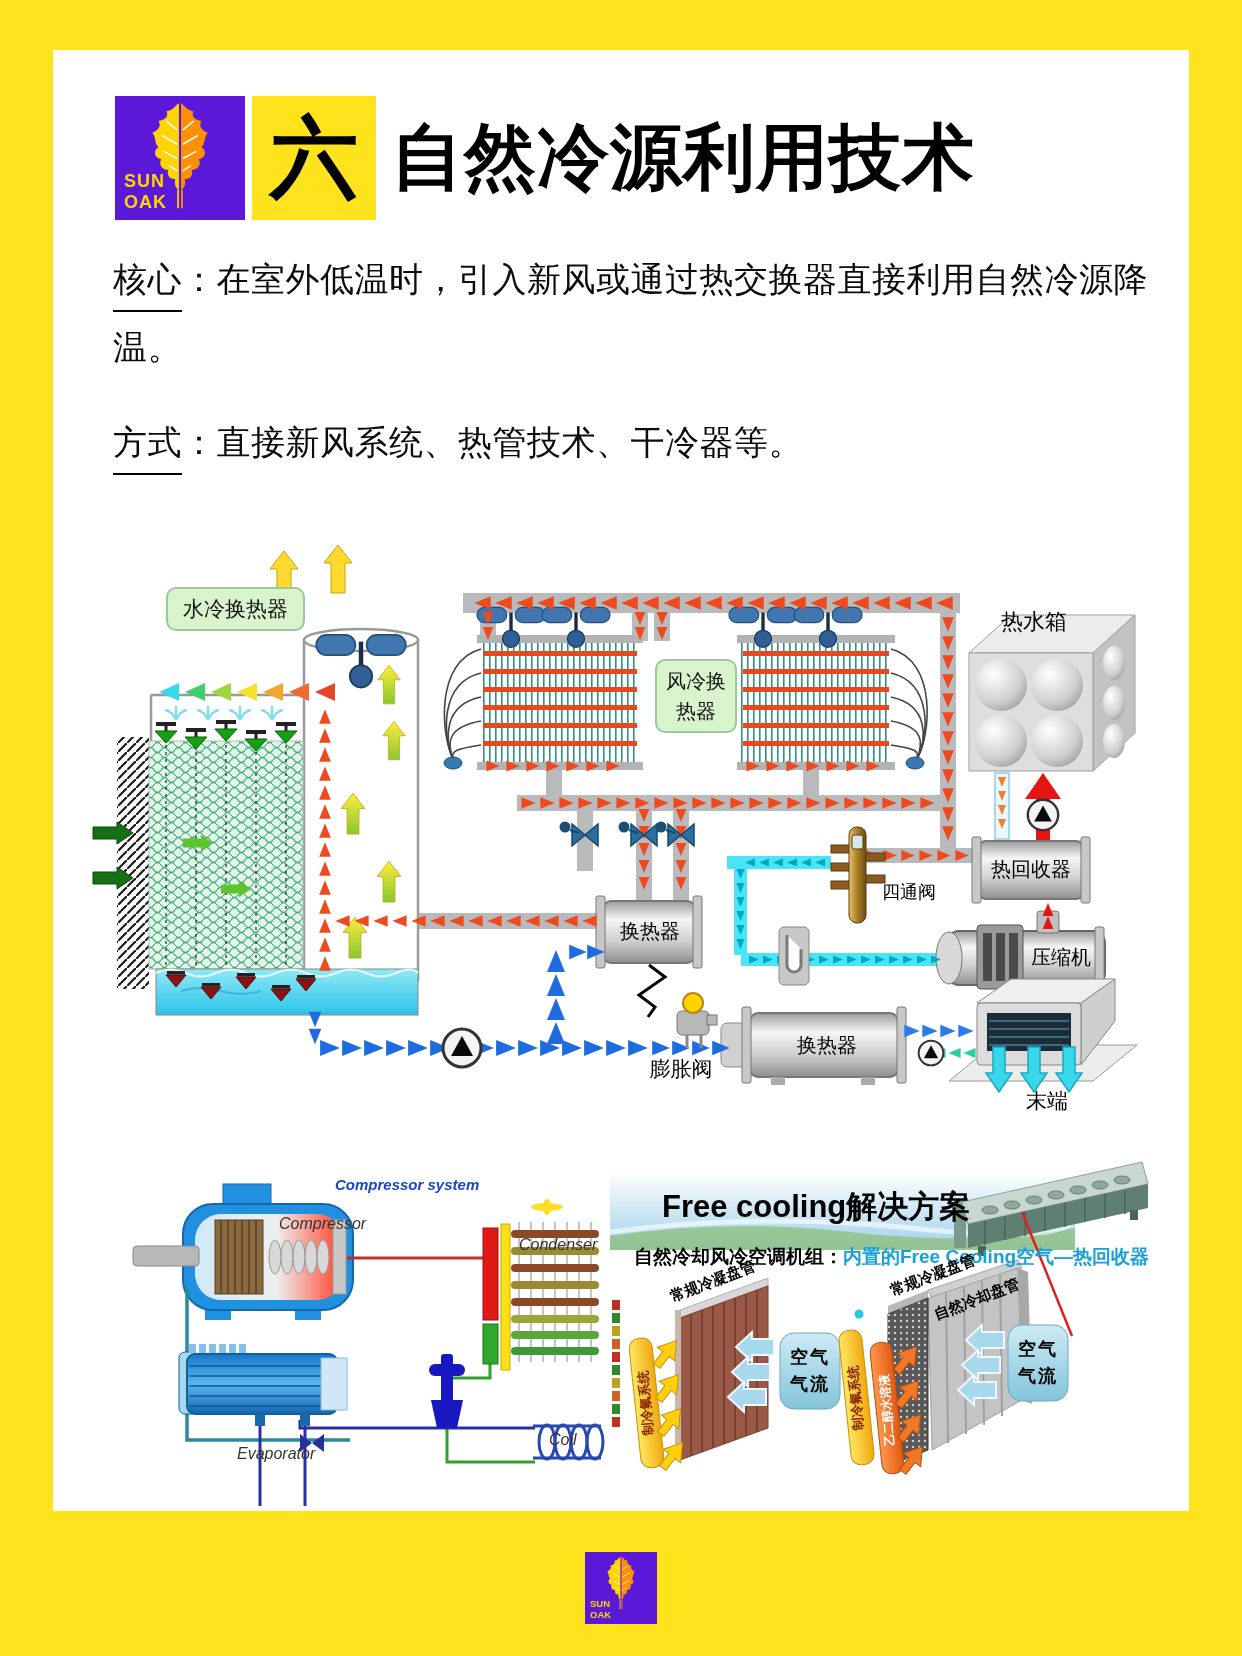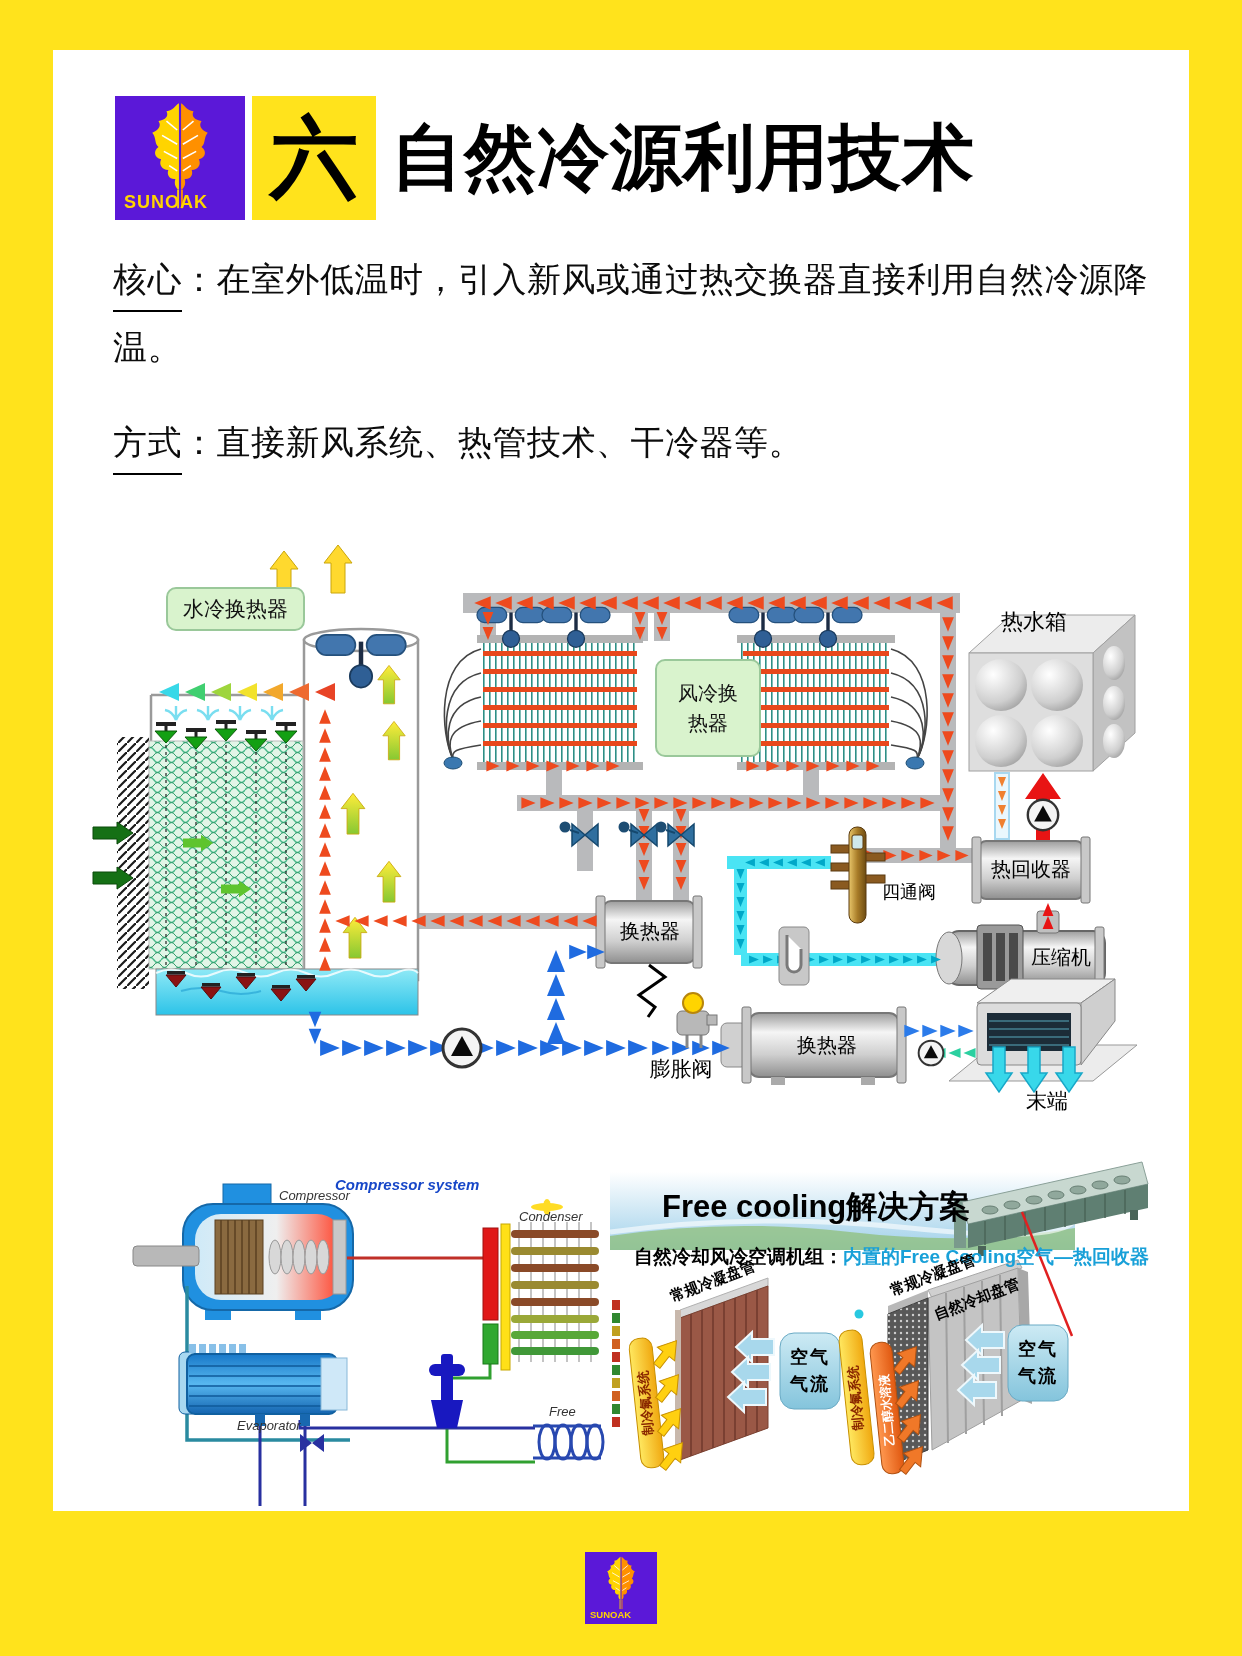--- a/index.html
+++ b/index.html
@@ -3,22 +3,22 @@
 <meta charset="utf-8">
 <style>
   html,body{margin:0;padding:0;}
   body{width:1242px;height:1656px;position:relative;background:#ffe31c;
        font-family:"Liberation Sans","DejaVu Sans",sans-serif;overflow:hidden;}
   .page{position:absolute;left:53px;top:50px;width:1136px;height:1461px;background:#ffffff;}
   
   .logo-box{position:absolute;background:#5b18d8;}
   .logo-head{left:62px;top:46px;width:130px;height:124px;}
   .logo-box svg{position:absolute;left:50%;top:2px;transform:translateX(-50%);}
-  .logo-txt{position:absolute;bottom:7px;width:100%;display:flex;justify-content:flex-start;
-            padding:0 9px;box-sizing:border-box;color:#ffd400;font-weight:bold;letter-spacing:1px;}
+  .logo-txt{position:absolute;bottom:7px;width:100%;display:flex;justify-content:center;
+            padding:0 9px;box-sizing:border-box;color:#ffd400;font-weight:bold;letter-spacing:1px;flex-direction:column;}
   .logo-head .logo-txt{font-size:18px;}
   .badge{position:absolute;left:199px;top:46px;width:124px;height:124px;background:#ffe31c;
          display:flex;align-items:center;justify-content:center;font-size:88px;font-weight:900;color:#000;
          font-family:"Liberation Serif","DejaVu Serif",serif;}
   .main-title{position:absolute;left:338px;top:56px;width:800px;font-size:72px;line-height:104px;
               font-weight:900;color:#000;font-family:"Liberation Serif","DejaVu Serif",serif;letter-spacing:1px;}
   
   .para{position:absolute;left:60px;width:1035px;font-size:34px;line-height:68px;color:#0c0c0c;letter-spacing:0.5px;}
   .para .lbl{border-bottom:2.5px solid #000;padding-bottom:12px;}
   
@@ -28,21 +28,21 @@
   .lab-green{background:#d9f3cd;border:2px solid #9ac89a;border-radius:10px;display:flex;
              align-items:center;justify-content:center;text-align:center;color:#111;}
   .c{display:flex;align-items:center;justify-content:center;text-align:center;}
   .wrap2{word-break:break-all;line-height:1.5;}
   .rot{transform-origin:center;white-space:nowrap;}
   .airbox{font-weight:bold;letter-spacing:2px;}
   
   .fc-title{font-weight:900;font-size:31px;color:#000;}
   .fc-sub{font-size:19px;font-weight:bold;white-space:nowrap;}
   .fc-sub .blue{color:#18a0d8;}
-  .smallcap{font-size:13px;color:#333;font-style:italic;white-space:nowrap;}
+  .smallcap{font-size:16px;color:#333;font-style:italic;white-space:nowrap;margin-top:27px;}
   .fcsys-title{font-size:15px;font-weight:bold;font-style:italic;color:#1747c8;white-space:nowrap;}
   .footer-logo{left:585px;top:1552px;width:72px;height:72px;}
   .footer-logo .logo-txt{font-size:9.5px;bottom:4px;padding:0 5px;letter-spacing:0;}
 </style>
 </head>
 <body>
 
 <svg width="0" height="0" style="position:absolute">
   <defs>
     <g id="leaf">
@@ -568,21 +568,21 @@
         <circle cx="602" cy="458" r="10" fill="#ffd400" stroke="#b8860b" stroke-width="2"></circle>
       </g>
       <g>
         <use href="#pump" transform="translate(371,503)"></use>
         <use href="#pump" transform="translate(952,270) scale(0.8)"></use>
         <use href="#pump" transform="translate(840,508) scale(0.65)"></use>
       </g>
     </svg>
 
     <div class="ovl lab-green" style="left:75px;top:42px;width:135px;height:40px;font-size:21px">水冷换热器</div>
-    <div class="ovl lab-green wrap2" style="left:564px;top:114px;width:74px;height:66px;font-size:20px;padding:14px">风冷换热器</div>
+    <div class="ovl lab-green wrap2" style="left:564px;top:114px;width:74px;height:66px;font-size:20px;padding:2px">风冷换热器</div>
     <div class="ovl c" style="left:898px;top:64px;width:90px;height:26px;font-size:22px">热水箱</div>
     <div class="ovl c" style="left:890px;top:312px;width:100px;height:24px;font-size:20px">热回收器</div>
     <div class="ovl c" style="left:783px;top:336px;width:70px;height:22px;font-size:18px">四通阀</div>
     <div class="ovl c" style="left:928px;top:400px;width:84px;height:24px;font-size:20px">压缩机</div>
     <div class="ovl c" style="left:516px;top:374px;width:86px;height:24px;font-size:20px">换热器</div>
     <div class="ovl c" style="left:552px;top:512px;width:76px;height:24px;font-size:21px">膨胀阀</div>
     <div class="ovl c" style="left:692px;top:488px;width:88px;height:24px;font-size:20px">换热器</div>
     <div class="ovl c" style="left:926px;top:544px;width:60px;height:24px;font-size:21px">末端</div>
   </div>
 
@@ -700,21 +700,21 @@
         <ellipse cx="452" cy="332" rx="8" ry="17"></ellipse>
           <ellipse cx="468" cy="332" rx="8" ry="17"></ellipse>
           <ellipse cx="484" cy="332" rx="8" ry="17"></ellipse>
           <ellipse cx="500" cy="332" rx="8" ry="17"></ellipse>
       </g>
     </svg>
     <div class="ovl fcsys-title" style="left:240px;top:66px">Compressor system</div>
     <div class="ovl smallcap" style="left:184px;top:78px">Compressor</div>
     <div class="ovl smallcap" style="left:424px;top:99px">Condenser</div>
     <div class="ovl smallcap" style="left:142px;top:308px">Evaporator</div>
-    <div class="ovl smallcap" style="left:454px;top:294px">Free</div>
+    <div class="ovl smallcap" style="left:454px;top:294px">Coil</div>
   </div>
 
   <div class="dg" style="left:557px;top:1100px;width:560px;height:360px">
     <svg width="560" height="360" viewBox="0 0 560 360">
       <defs>
         <linearGradient id="bandG" x1="0" y1="0" x2="0" y2="1">
           <stop offset="0" stop-color="#ffffff"></stop>
             <stop offset="1" stop-color="#9fd0ea"></stop>
         </linearGradient>
         <linearGradient id="ybar" x1="0" y1="0" x2="1" y2="0">

